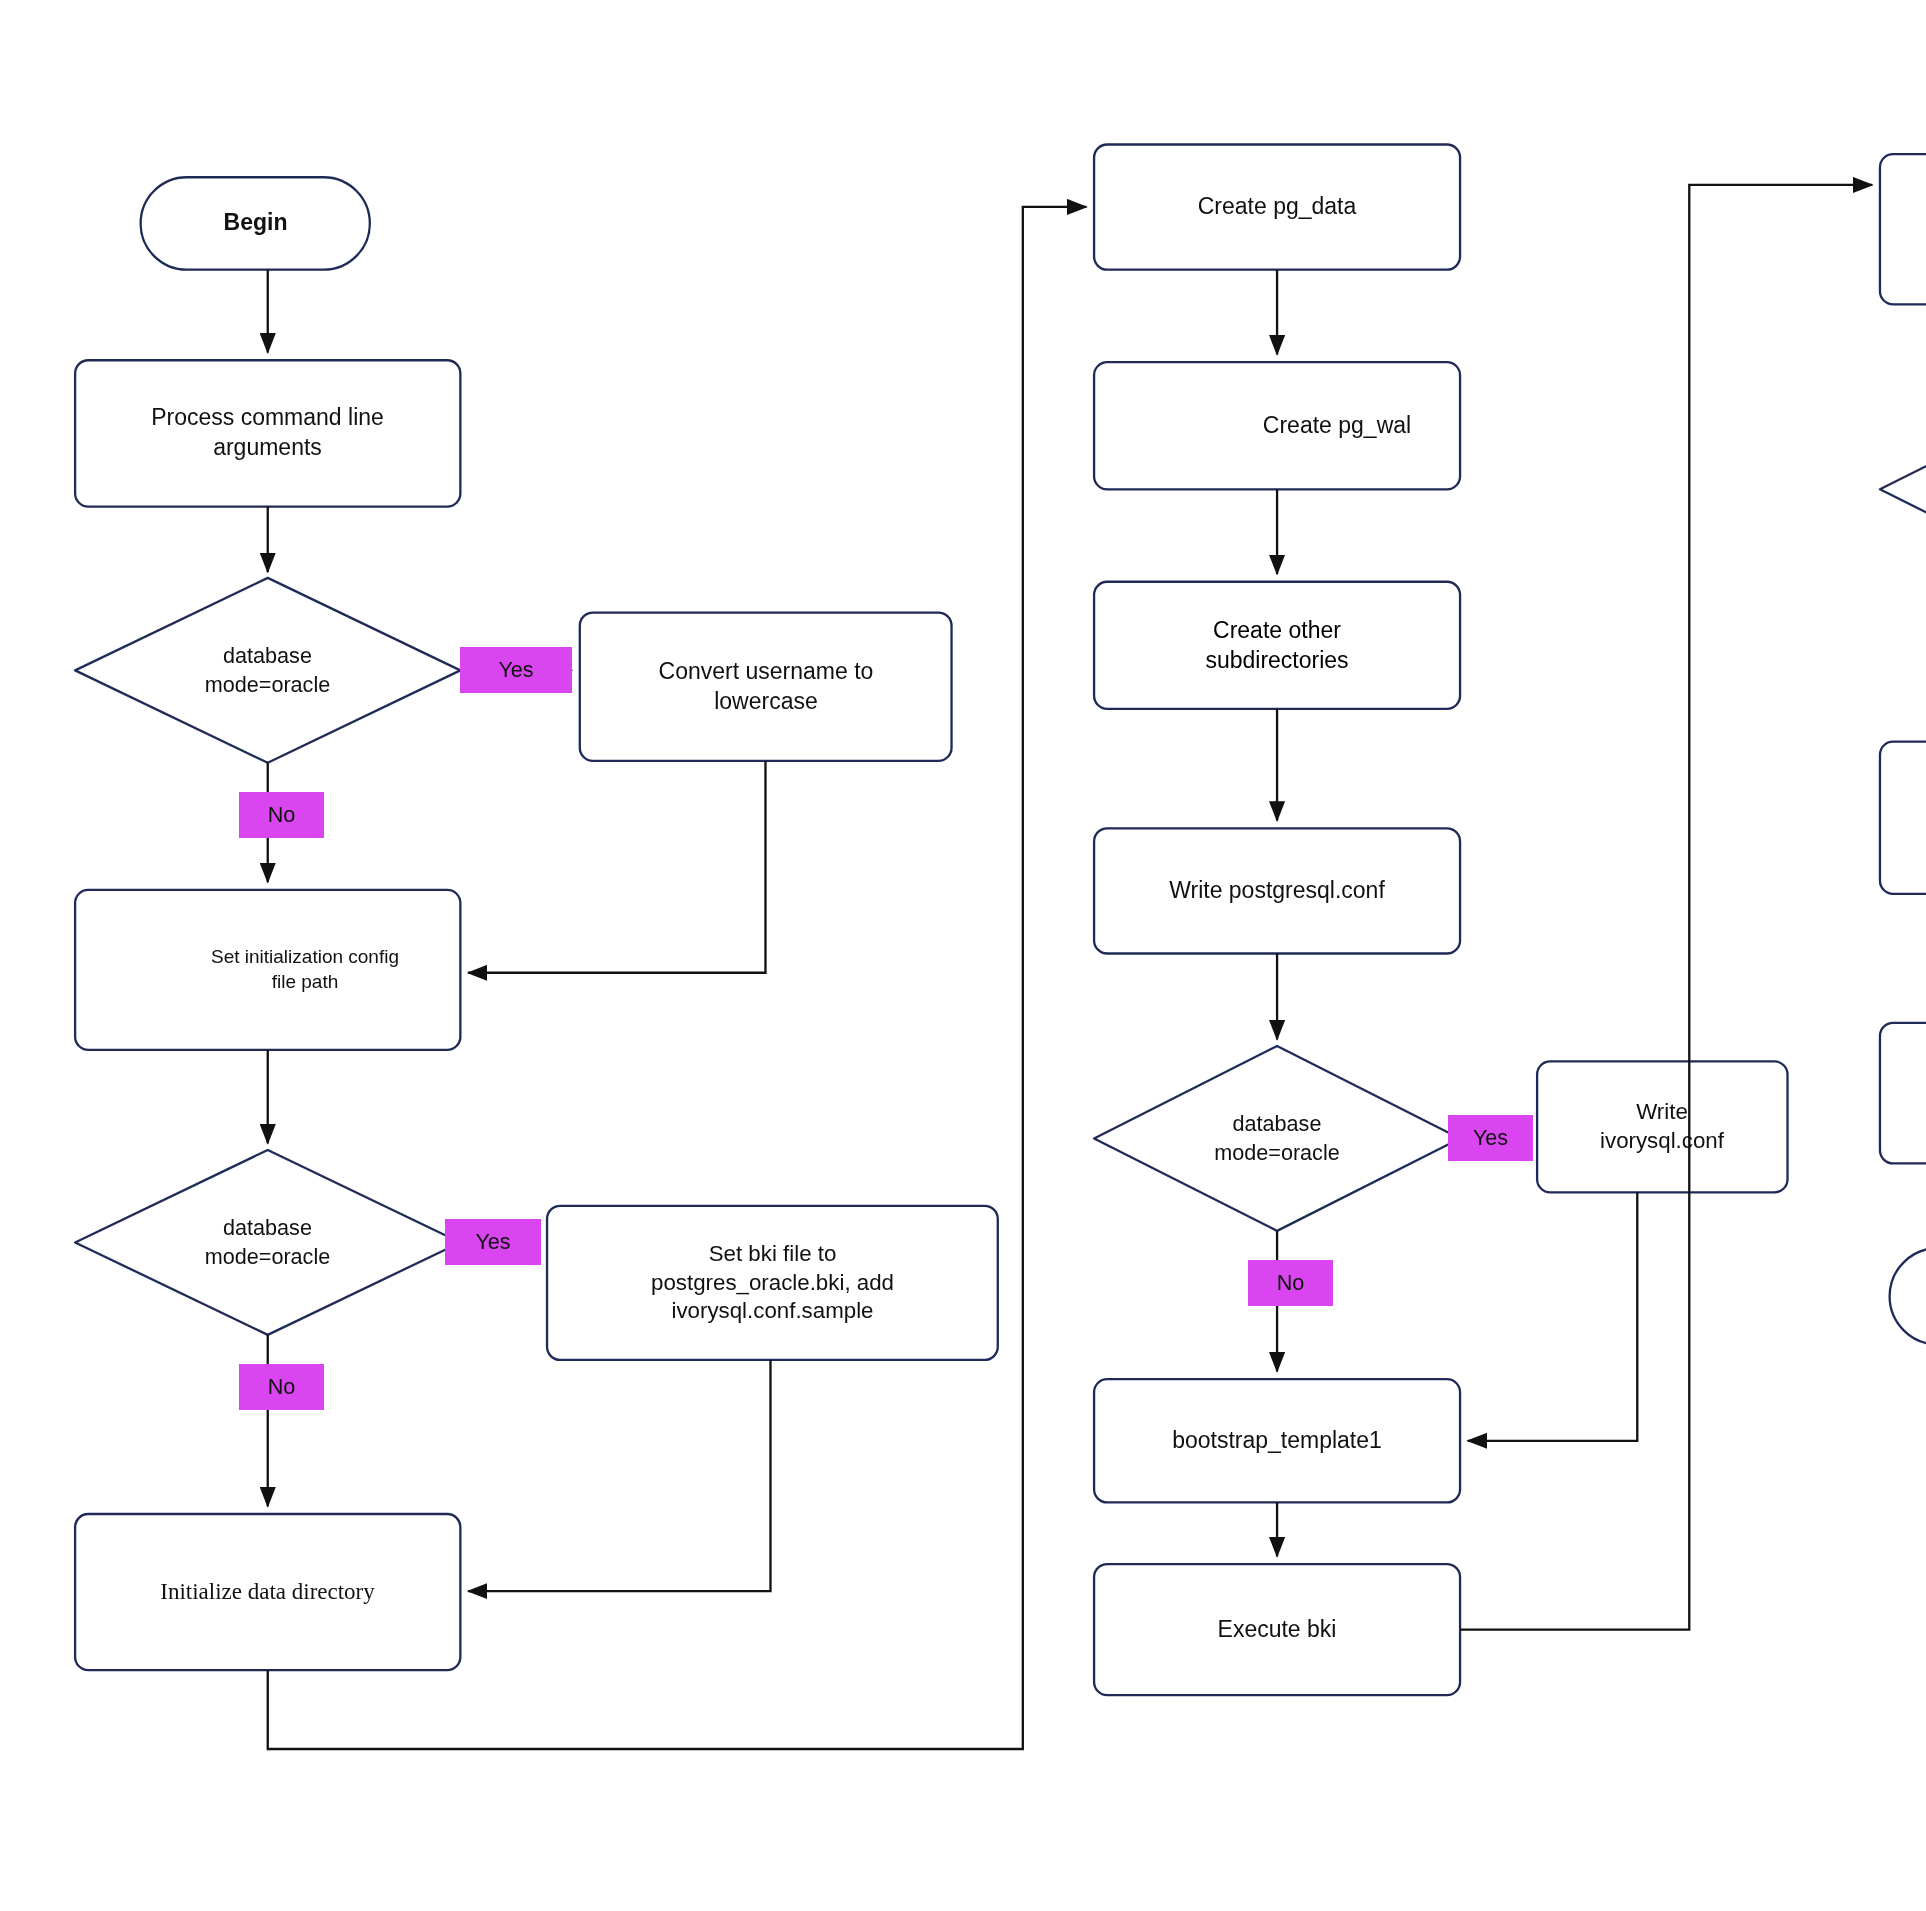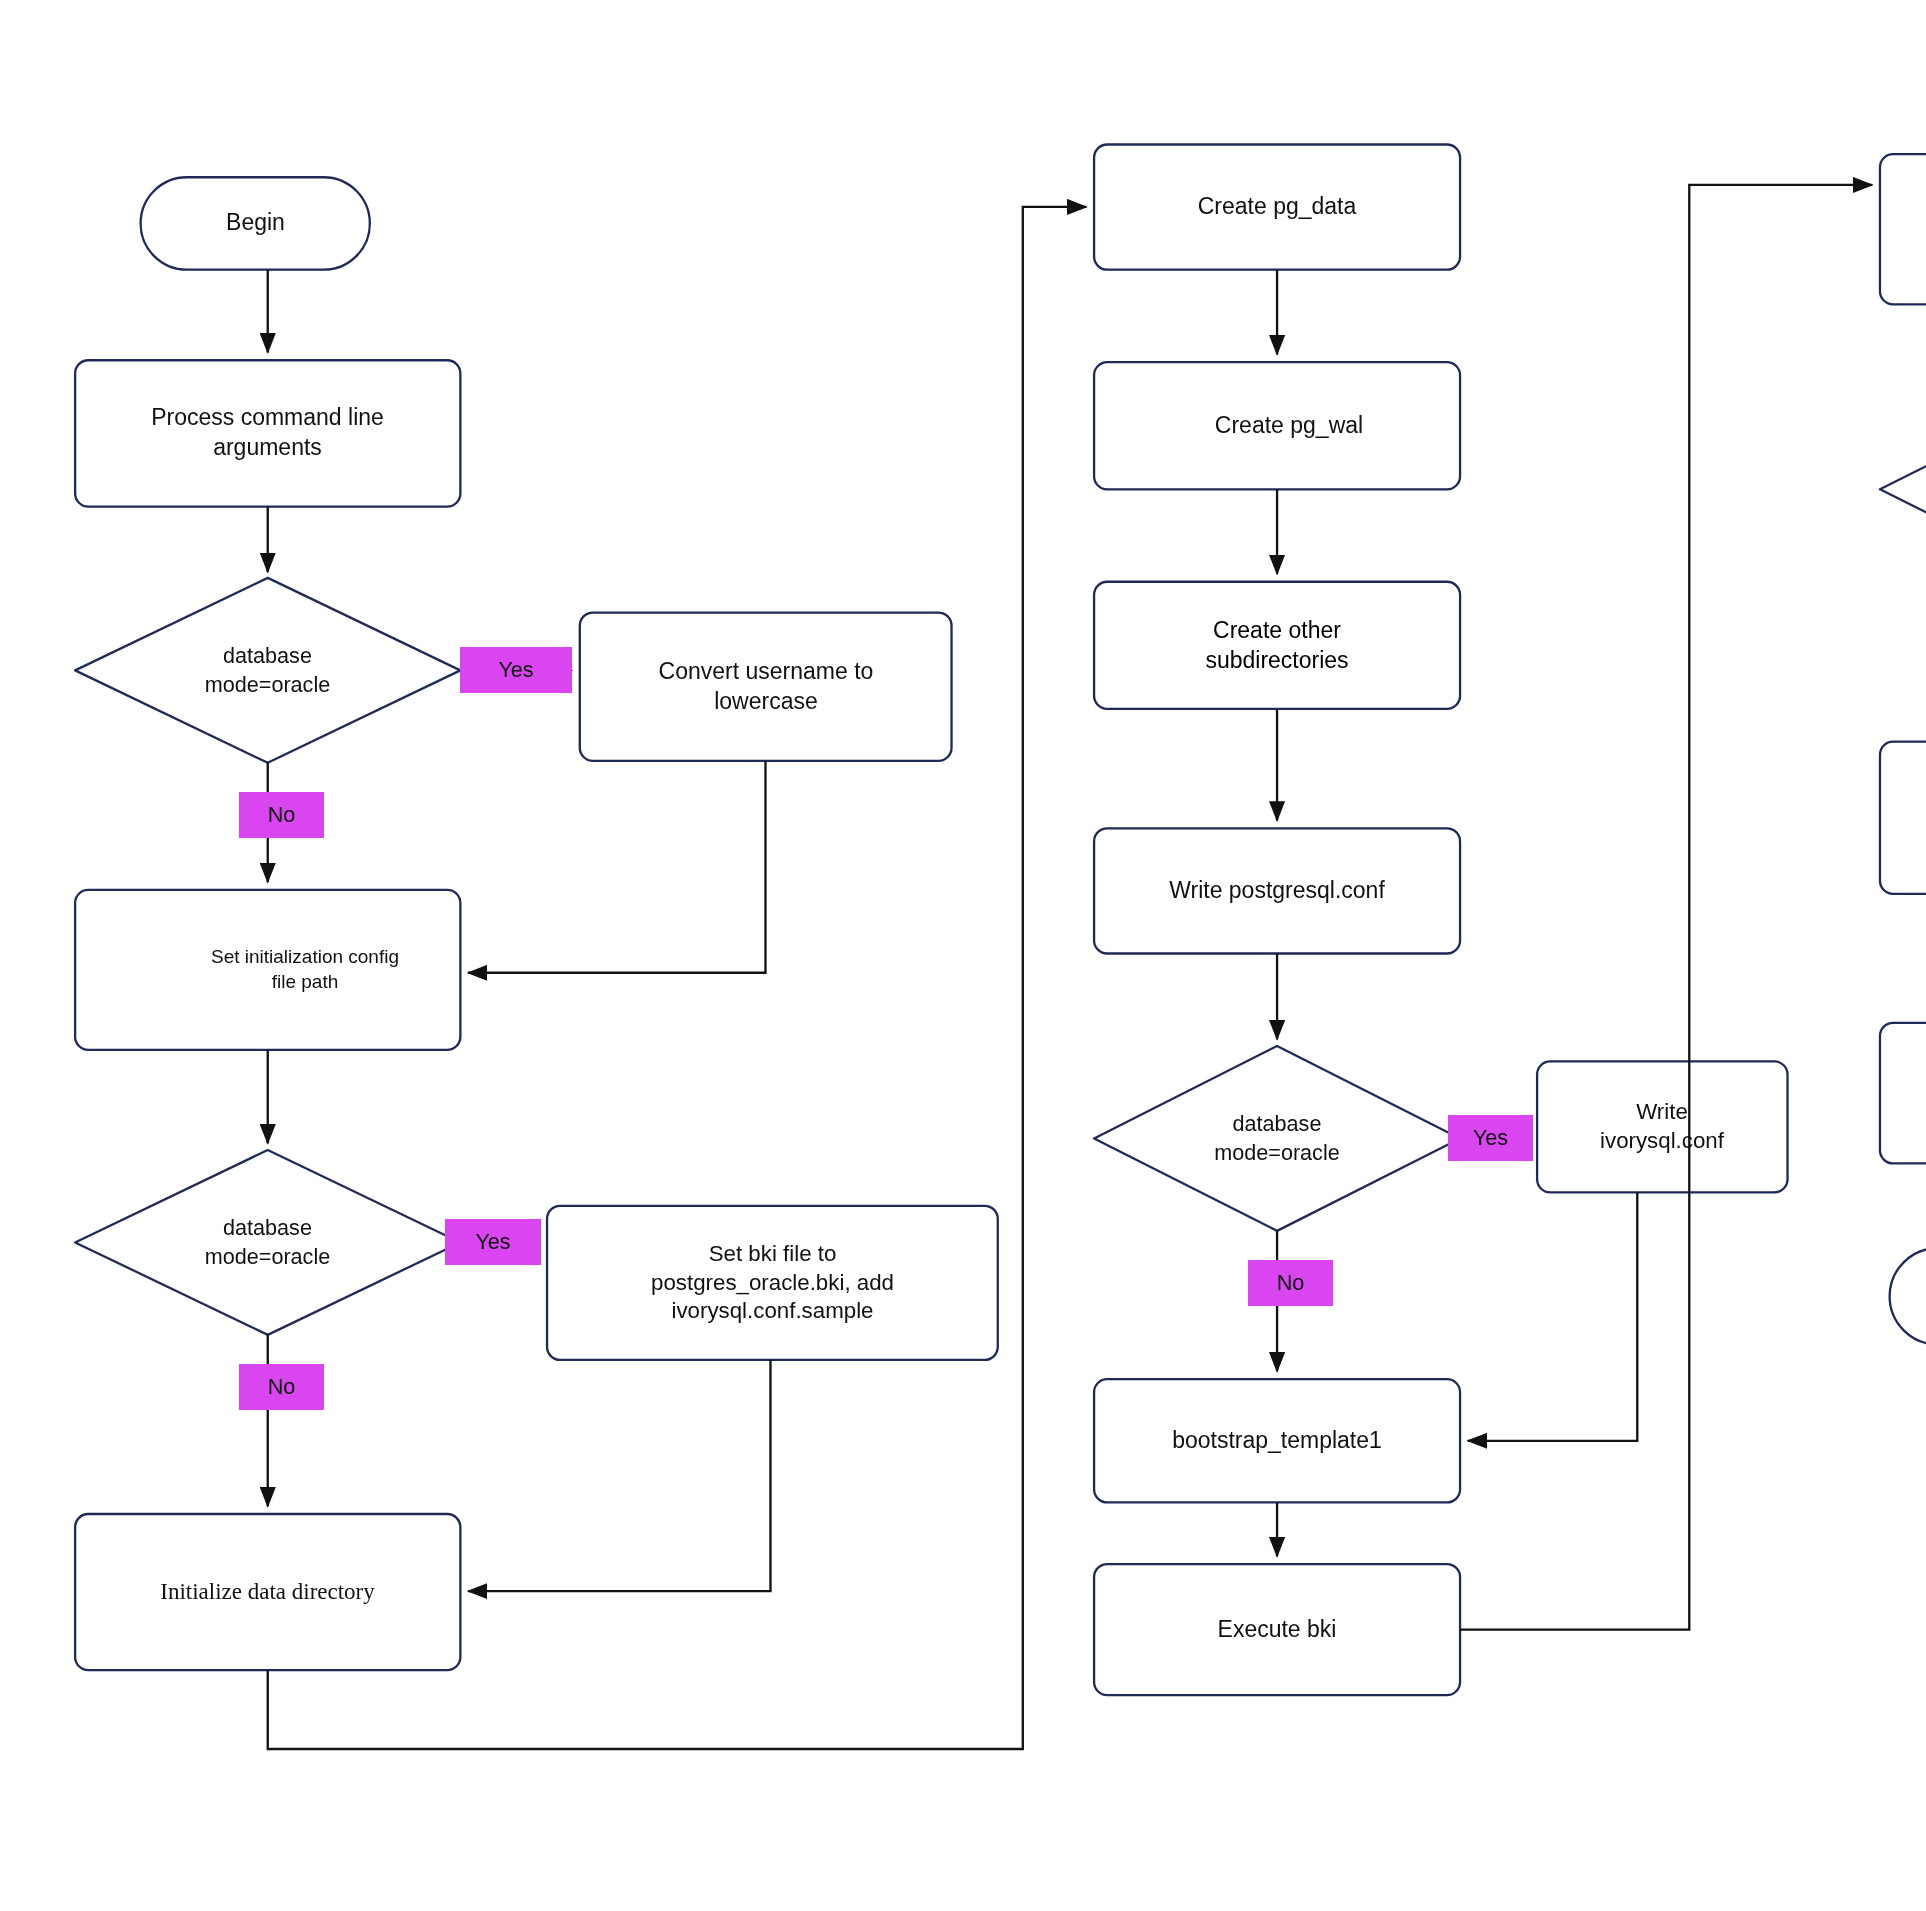--- a/index.html
+++ b/index.html
@@ -75,37 +75,37 @@
         <polyline points="3790,4230 4385,4230 4385,480 4860,480" fill="none" stroke="#111111" stroke-width="6" stroke-linejoin="miter" stroke-linecap="butt" marker-end="url(#arrowhead)"></polyline>
         <polyline points="5360,790 5360,1013" fill="none" stroke="#111111" stroke-width="6" stroke-linejoin="miter" stroke-linecap="butt" marker-end="url(#arrowhead)"></polyline>
         <polyline points="5840,1270 6070,1270" fill="none" stroke="#111111" stroke-width="6" stroke-linejoin="miter" stroke-linecap="butt" marker-end="url(#arrowhead)"></polyline>
         <polyline points="5360,1510 5360,1905" fill="none" stroke="#111111" stroke-width="6" stroke-linejoin="miter" stroke-linecap="butt" marker-end="url(#arrowhead)"></polyline>
         <polyline points="6525,1525 6525,2110 5860,2110" fill="none" stroke="#111111" stroke-width="6" stroke-linejoin="miter" stroke-linecap="butt" marker-end="url(#arrowhead)"></polyline>
         <polyline points="5360,2320 5360,2635" fill="none" stroke="#111111" stroke-width="6" stroke-linejoin="miter" stroke-linecap="butt" marker-end="url(#arrowhead)"></polyline>
         <polyline points="5360,3020 5360,3220" fill="none" stroke="#111111" stroke-width="6" stroke-linejoin="miter" stroke-linecap="butt" marker-end="url(#arrowhead)"></polyline>
       </g>
   </svg>
   <div id="labels-layer">
-      <div class="nodeText" style="left: 141px; top: 177px; width: 229px; height: 92px; font-size: 23px; color: rgb(17, 17, 17);">Begin</div>
+      <div class="nodeText" style="left: 141px; top: 177px; width: 229px; height: 92px; font-size: 23px; color: rgb(17, 17, 17); font-weight: bold;">Begin</div>
       <div class="nodeText" style="left: 75px; top: 360px; width: 385px; height: 146px; font-size: 23px; color: rgb(17, 17, 17);">Process command line
 arguments</div>
       <div class="nodeText" style="left: 75px; top: 578px; width: 385px; height: 185px; font-size: 21.6px; color: rgb(17, 17, 17);">database
 mode=oracle</div>
       <div class="nodeText" style="left: 580px; top: 613px; width: 372px; height: 148px; font-size: 23px; color: rgb(17, 17, 17);">Convert username to
 lowercase</div>
       <div class="nodeText" style="left: 75px; top: 890px; width: 460px; height: 160px; font-size: 19px; color: rgb(17, 17, 17);">Set initialization config
 file path</div>
       <div class="nodeText" style="left: 75px; top: 1150px; width: 385px; height: 185px; font-size: 21.6px; color: rgb(17, 17, 17);">database
 mode=oracle</div>
       <div class="nodeText" style="left: 547px; top: 1206px; width: 451px; height: 154px; font-size: 22.3px; color: rgb(17, 17, 17);">Set bki file to
 postgres_oracle.bki, add
 ivorysql.conf.sample</div>
       <div class="nodeText" style="left: 75px; top: 1514px; width: 385px; height: 156px; font-size: 23px; color: rgb(17, 17, 17); font-family: Liberation Serif, serif;">Initialize data directory</div>
       <div class="nodeText" style="left: 1094px; top: 144px; width: 366px; height: 125px; font-size: 23px; color: rgb(17, 17, 17);">Create pg_data</div>
-      <div class="nodeText" style="left: 1094px; top: 362px; width: 390px; height: 127px; font-size: 23px; color: rgb(17, 17, 17);">Create pg_wal</div>
+      <div class="nodeText" style="left: 1094px; top: 362px; width: 390px; height: 127px; font-size: 23px; color: rgb(17, 17, 17); padding-left: 48px;">Create pg_wal</div>
       <div class="nodeText" style="left: 1094px; top: 582px; width: 366px; height: 127px; font-size: 23px; color: #000000;">Create other
 subdirectories</div>
       <div class="nodeText" style="left: 1094px; top: 828px; width: 366px; height: 125px; font-size: 23px; color: rgb(17, 17, 17);">Write postgresql.conf</div>
       <div class="nodeText" style="left: 1094px; top: 1046px; width: 366px; height: 185px; font-size: 21.6px; color: rgb(17, 17, 17);">database
 mode=oracle</div>
       <div class="nodeText" style="left: 1537px; top: 1061px; width: 250px; height: 131px; font-size: 22.3px; color: rgb(17, 17, 17);">Write
 ivorysql.conf</div>
       <div class="nodeText" style="left: 1094px; top: 1379px; width: 366px; height: 123px; font-size: 23px; color: rgb(17, 17, 17);">bootstrap_template1</div>
       <div class="nodeText" style="left: 1094px; top: 1564px; width: 366px; height: 131px; font-size: 23px; color: rgb(17, 17, 17);">Execute bki</div>
       <div class="nodeText" style="left: 1880px; top: 154px; width: 370px; height: 150px; font-size: 23px; color: rgb(17, 17, 17);">Initialize database

